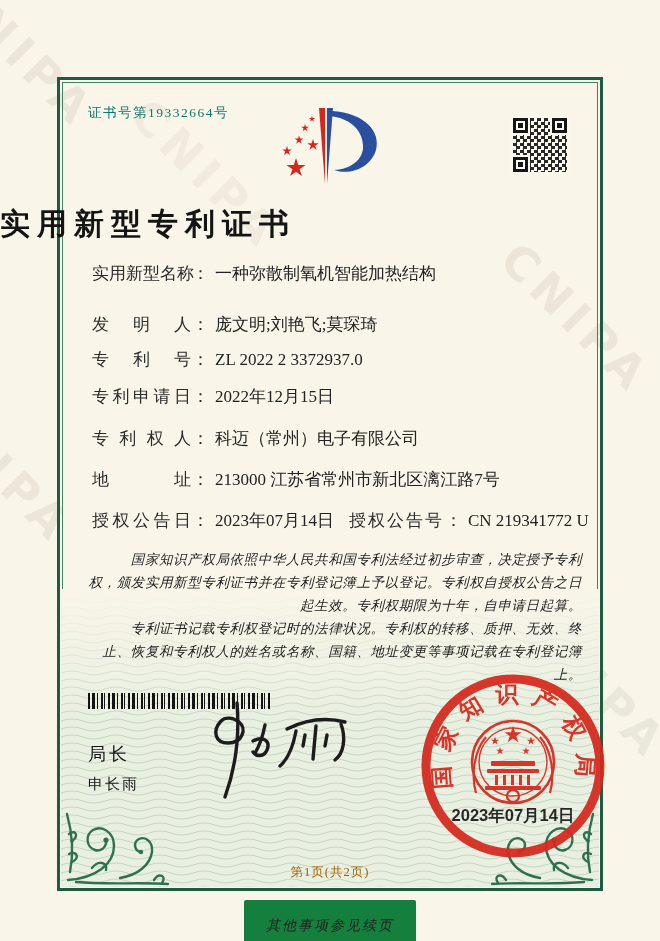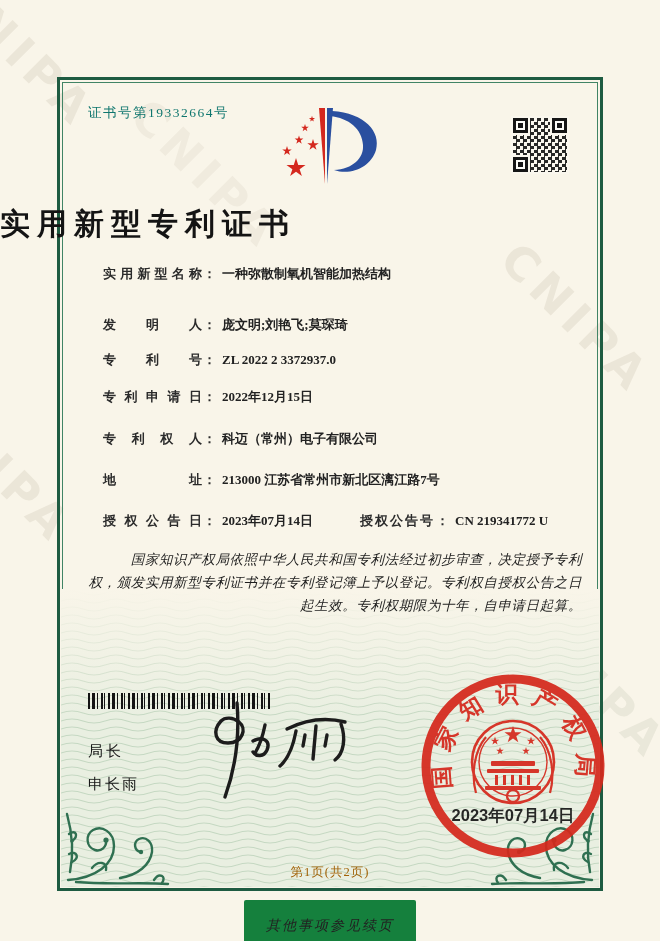--- a/index.html
+++ b/index.html
@@ -48,42 +48,42 @@
     background:repeating-conic-gradient(#161616 0% 25%,transparent 0% 50%);
     background-size:7px 7px;opacity:.92;}
   .finder{position:absolute;width:15px;height:15px;border:3px solid #161616;background:#fdfcf8;box-sizing:border-box;box-shadow:0 0 0 2px #faf7ee;}
   .finder::after{content:"";position:absolute;inset:2px;background:#161616;}
   .finder.tl{left:2px;top:2px;}
   .finder.tr{right:2px;top:2px;}
   .finder.bl{left:2px;bottom:2px;}
   .title{position:absolute;left:0;right:0;top:204px;text-align:left;
     font-size:30px;font-weight:bold;letter-spacing:7px;color:#141414;z-index:4;}
   
-  .row{position:absolute;left:103px;z-index:4;font-size:13px;line-height:20px;white-space:nowrap;font-weight:bold;}
+  .row{position:absolute;left:92px;z-index:4;font-size:17px;line-height:20px;white-space:nowrap;}
   .flabel{display:inline-block;width:99px;text-align:justify;text-align-last:justify;vertical-align:top;color:#2b2b2b;}
   .colon{display:inline-block;margin:0 6px 0 1px;}
   .fvalue{color:#222;}
   .r1{top:264px;} .r2{top:315px;} .r3{top:350px;} .r4{top:387px;}
   .r5{top:429px;} .r6{top:470px;} .r7{top:511px;}
   .pair2{position:absolute;left:257px;top:0;}
   .plabel{letter-spacing:2px;}
   
   .paras{position:absolute;left:86px;width:496px;top:548px;z-index:4;
     font-style:italic;font-size:13.5px;line-height:23px;letter-spacing:.6px;color:#1d1d1d;text-align:right;}
   .paras p{margin:0;text-indent:2em;}
   
   .barcode{position:absolute;left:88px;top:693px;width:183px;height:16px;z-index:4;
     background:repeating-linear-gradient(90deg,
       #141414 0 2px,transparent 2px 4px,
       #141414 4px 7px,transparent 7px 9px,
       #141414 9px 10px,transparent 10px 13px,
       #141414 13px 15px,transparent 15px 16px,
       #141414 16px 17px,transparent 17px 20px);}
   .signer-title{position:absolute;left:88px;top:742px;font-family:"Liberation Sans","DejaVu Sans",sans-serif;
-    font-size:15px;letter-spacing:3px;color:#161616;z-index:4;}
+    font-size:18px;letter-spacing:3px;color:#161616;z-index:4;}
   .signer-name{position:absolute;left:88px;top:775px;font-family:"Liberation Sans","DejaVu Sans",sans-serif;
     font-size:15px;letter-spacing:2px;color:#161616;z-index:4;}
   .signature{position:absolute;left:195px;top:697px;z-index:4;}
   .seal{position:absolute;left:416px;top:669px;z-index:5;}
   .page-num{position:absolute;left:0;right:0;top:864px;text-align:center;font-size:12.5px;letter-spacing:1px;color:#a16207;z-index:4;}
   .footer-note{position:absolute;left:50%;transform:translateX(-50%);top:900px;
     background:#15803d;padding:17px 22px;border-radius:2px;z-index:4;
     font-style:italic;font-size:14px;letter-spacing:2px;color:#222;text-align:center;}
 </style>
 </head>
@@ -199,20 +199,21 @@
 </div>
 <div class="row r7">
   <span class="flabel">授权公告日</span><span class="colon">：</span><span class="fvalue">2023年07月14日</span>
   <span class="pair2">
     <span class="plabel">授权公告号</span><span class="colon">：</span><span class="fvalue">CN 219341772 U</span>
   </span>
 </div>
 
 <div class="paras">
   <p>国家知识产权局依照中华人民共和国专利法经过初步审查，决定授予专利权，颁发实用新型专利证书并在专利登记簿上予以登记。专利权自授权公告之日起生效。专利权期限为十年，自申请日起算。</p>
+  <p>专利证书记载专利权登记时的法律状况。专利权的转移、质押、无效、终止、恢复和专利权人的姓名或名称、国籍、地址变更等事项记载在专利登记簿上。</p>
 </div>
 
 <div class="barcode"></div>
 
 <div class="signer-title">局长</div>
 <div class="signer-name">申长雨</div>
 
 <svg class="signature" width="168" height="106" viewBox="0 0 168 106">
   <g fill="none" stroke="#1c1c1c" stroke-width="3.4" stroke-linecap="round">
     <path d="M42 6 C44 30 43 64 30 100"></path>

